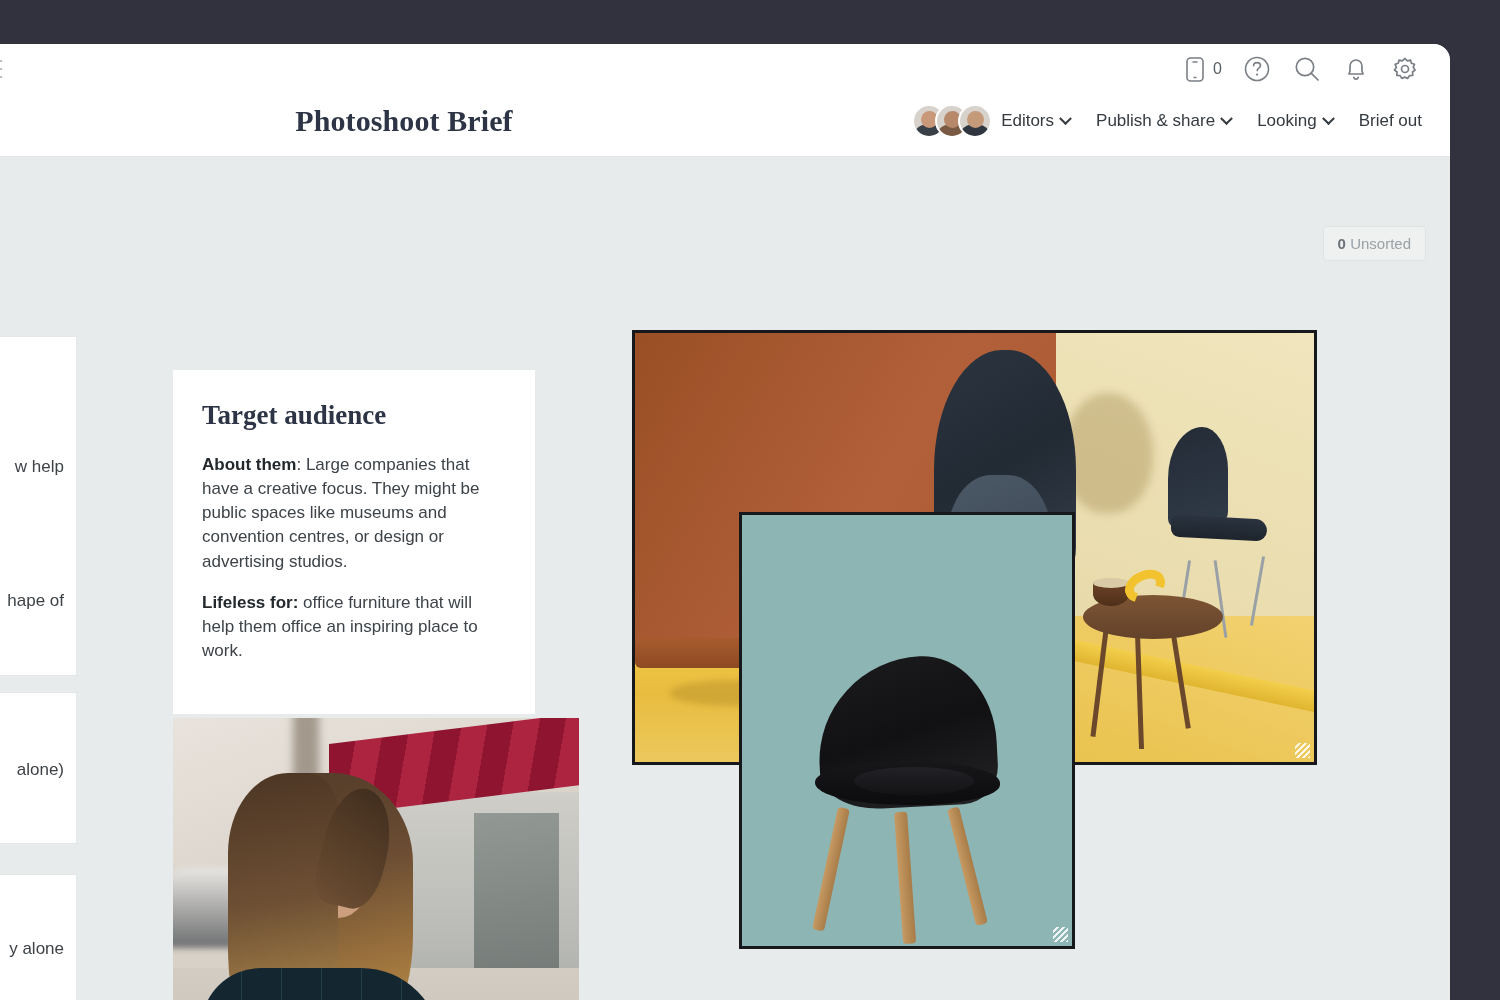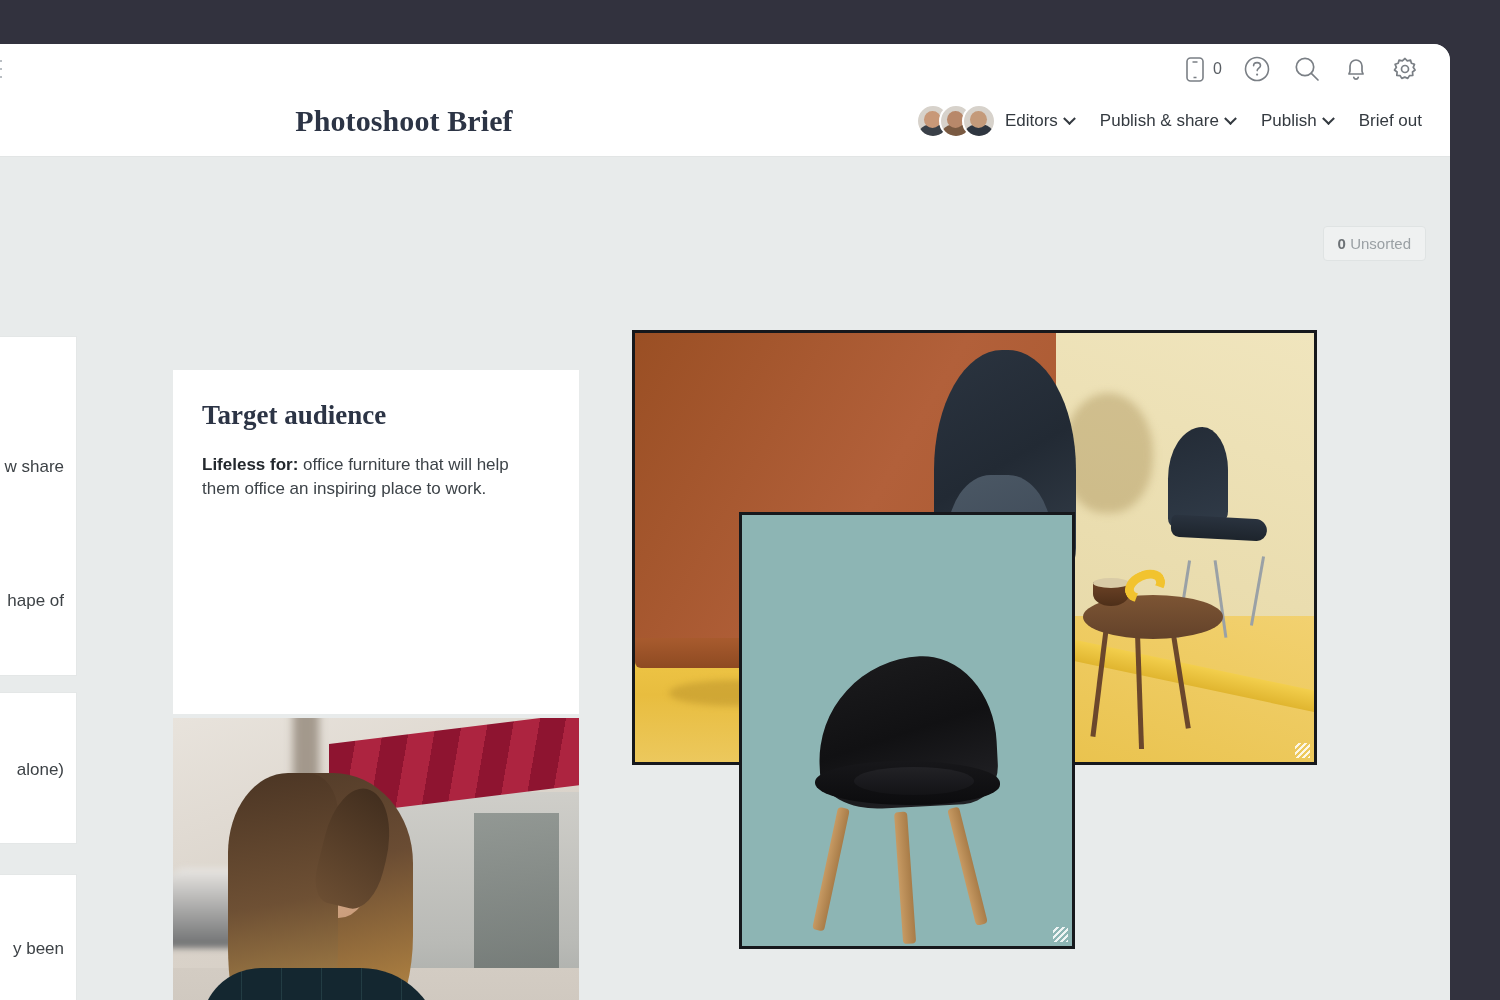--- a/index.html
+++ b/index.html
@@ -96,21 +96,21 @@
   }
   .edge-line { position: absolute; right: 12px; white-space: nowrap; }
 
   #edge-card-1 { top: 178px; width: 95px; height: 340px; }
   #edge-card-2 { top: 534px; width: 95px; height: 152px; }
   #edge-card-3 { top: 716px; width: 95px; height: 170px; }
 
   
   #audience-card {
     position: absolute; left: 181px; top: 212px;
-    width: 406px; height: 344px;
+    width: 362px; height: 344px;
     background: #fff; padding: 30px 28px 0 29px;
   }
   #audience-title {
     font-family: "Liberation Serif", serif; font-weight: bold;
     font-size: 27px; color: #2c3445; margin-bottom: 22px;
   }
   .aud-p { font-size: 17px; line-height: 1.42; color: #3d4348; margin-bottom: 17px; }
   .aud-p b { font-weight: bold; color: #23282d; }
 
   
@@ -333,51 +333,54 @@
         <span>Editors</span>
         <span class="caret"></span>
       </div>
 
       <div class="hdr-btn">
         <span>Publish &amp; share</span>
         <span class="caret"></span>
       </div>
 
       <div class="hdr-btn">
-        <span>Publish</span>
+        <span>Looking</span>
         <span class="caret"></span>
       </div>
 
       <div class="hdr-btn">
         <span>Brief out</span>
       </div>
     </div>
   </div>
 
   <div id="canvas">
 
     <div id="unsorted-badge">
       <b>0</b>
       <span>Unsorted</span>
     </div>
 
     <div class="edge-card" id="edge-card-1">
-      <div class="edge-line" style="top:118px">w share</div>
+      <div class="edge-line" style="top:118px">w help</div>
       <div class="edge-line" style="top:252px">hape of</div>
     </div>
     <div class="edge-card" id="edge-card-2">
       <div class="edge-line" style="top:65px">alone)</div>
     </div>
     <div class="edge-card" id="edge-card-3">
-      <div class="edge-line" style="top:62px">y been</div>
+      <div class="edge-line" style="top:62px">y alone</div>
     </div>
 
     <div id="audience-card">
       <div id="audience-title">Target audience</div>
 
+      <div class="aud-p">
+        <b>About them</b><span>: </span><span>Large companies that have a creative focus. They might be public spaces like museums and convention centres, or design or advertising studios.</span>
+      </div>
 
       <div class="aud-p">
         <b>Lifeless for:</b><span> </span><span>office furniture that will help them office an inspiring place to work.</span>
       </div>
 
     </div>
 
     <div id="street-photo">
       <div class="sky"></div>
       <div class="tree"></div>

